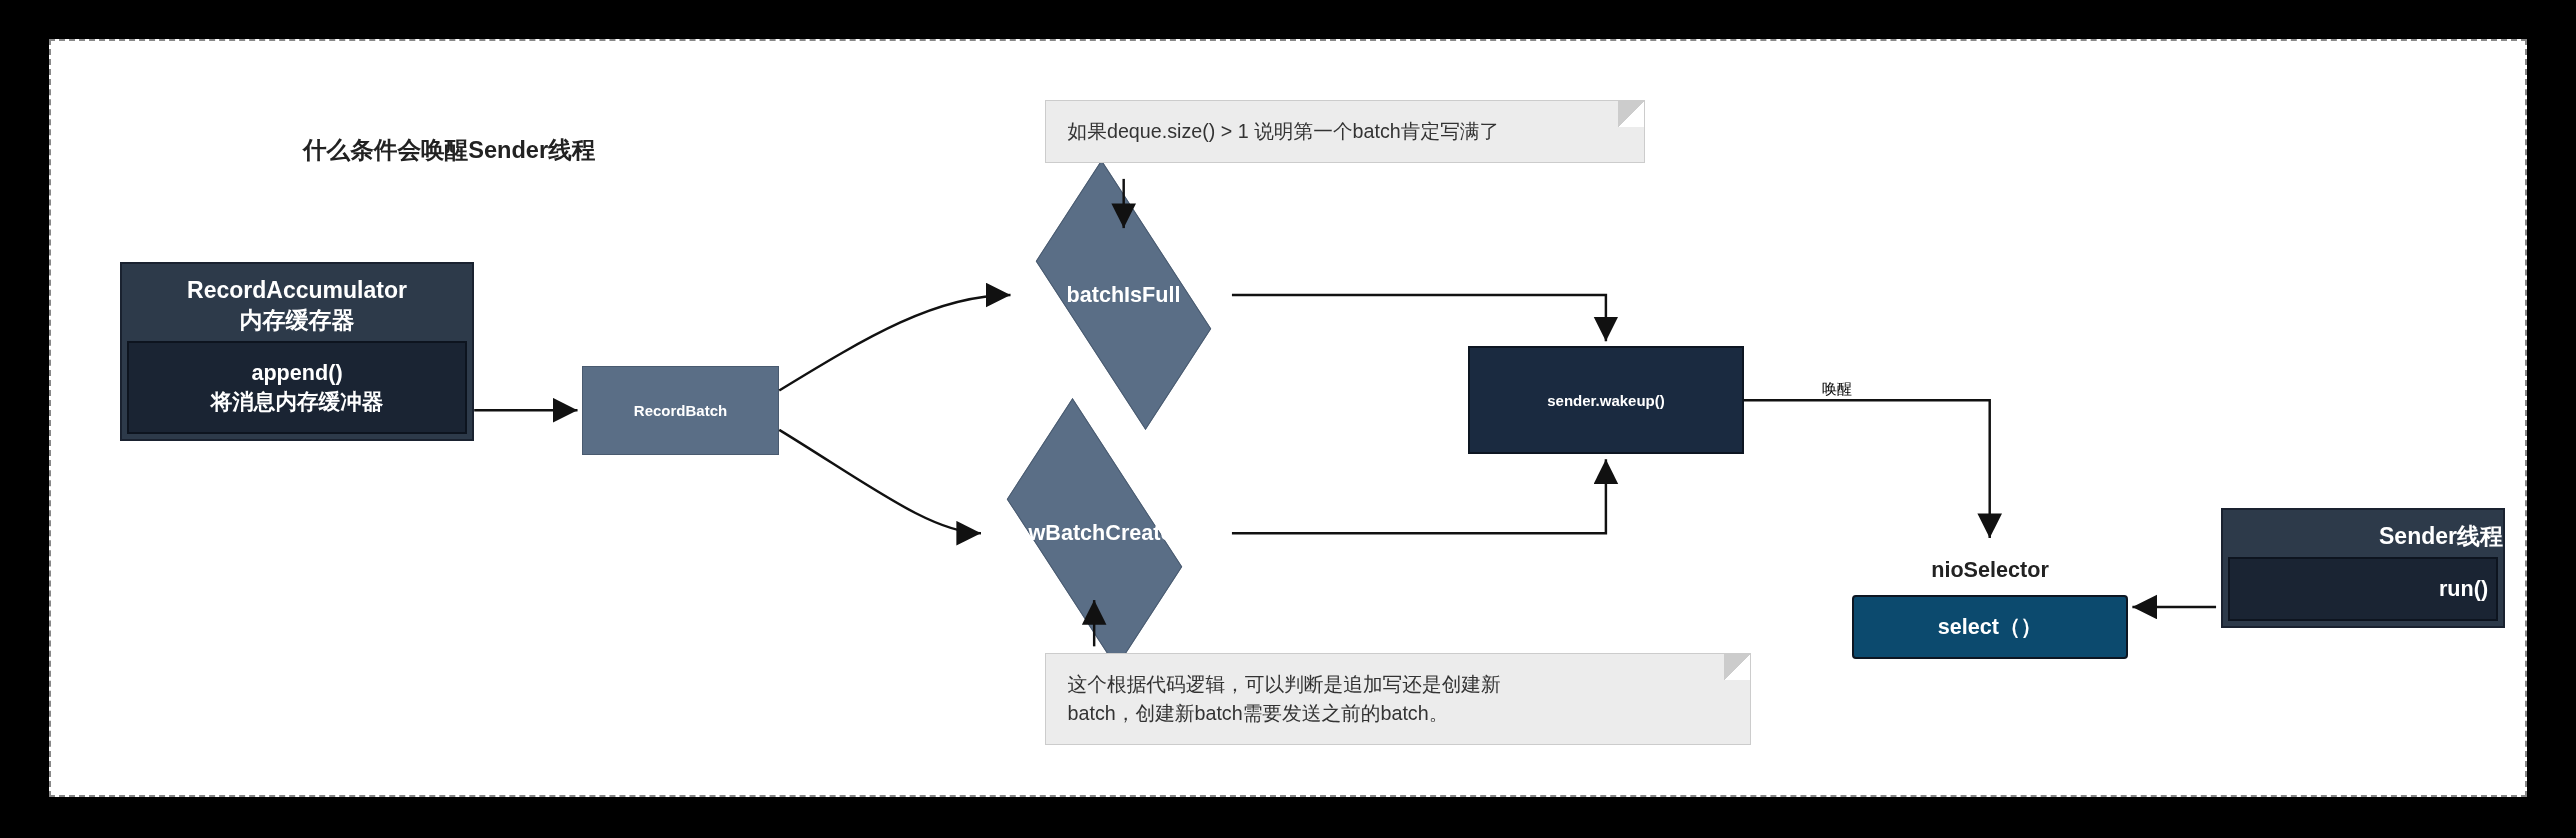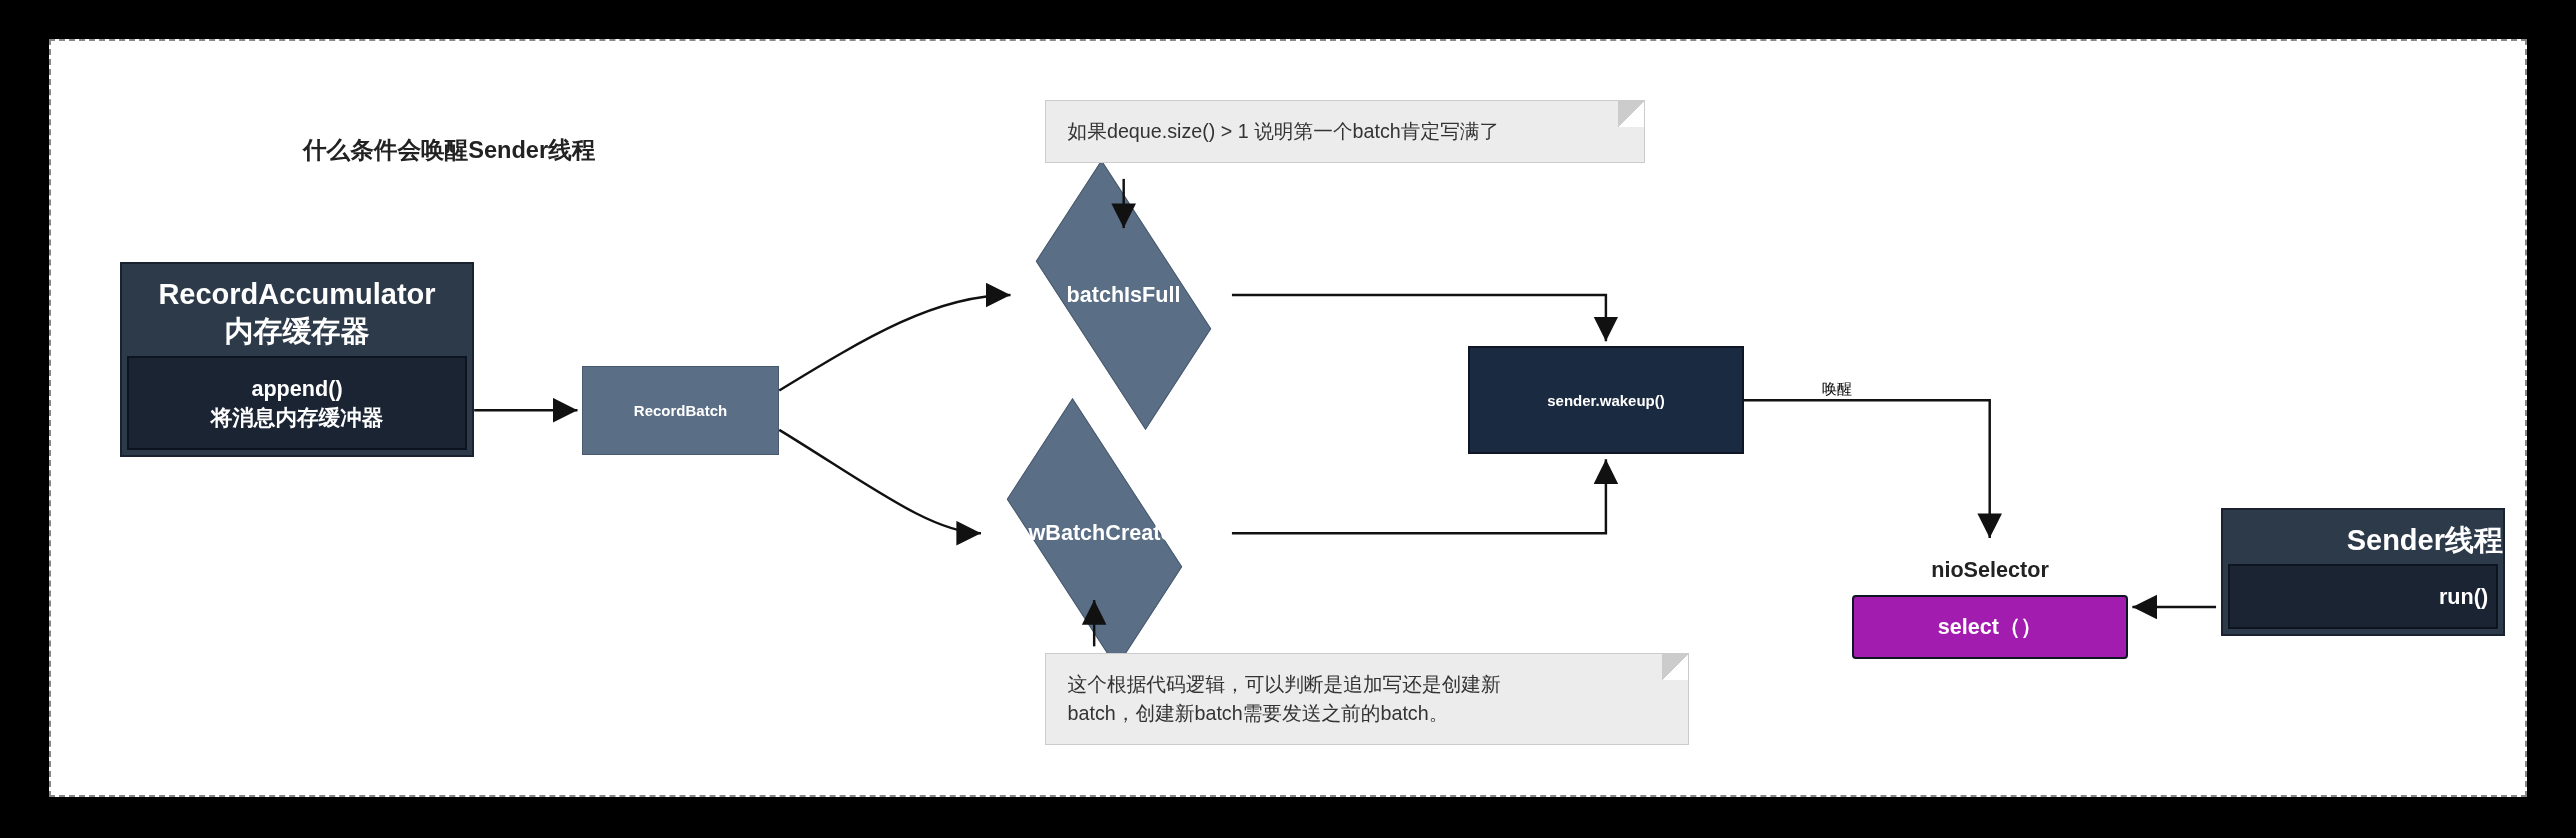--- a/index.html
+++ b/index.html
@@ -1,37 +1,37 @@
 <!DOCTYPE html>
 <html><head>
 <meta charset="utf-8">
 <style>
   * { box-sizing: border-box; margin: 0; padding: 0; }
   body { background: #000; font-family: "Microsoft YaHei", Arial, sans-serif; width: 2576px; height: 838px; position: relative; }
   .canvas { position: absolute; left: 49px; top: 39px; width: 2478px; height: 758px; background: #fff; border: 2px dashed #888; }
   .title { position: absolute; left: 252px; top: 93px; font-size: 23.6px; font-weight: bold; color: #222; }
   .outer-box { position: absolute; background: #2d3a4a; color: #fff; text-align: center; border: 2px solid #1a2230; }
-  .outer-box .head { font-weight: bold; padding-top: 11.8px; font-size: 29px; line-height: 1.3; }
+  .outer-box .head { font-weight: bold; padding-top: 11.8px; font-size: 23px; line-height: 1.3; }
   .inner-box { background: #1a2433; border: 2px solid #0d141f; margin: 5px; padding: 15.7px 7.9px; font-weight: bold; font-size: 21.6px; color: #fff; line-height: 1.35; }
   .box-ra { left: 69px; top: 221px; width: 354px; }
   .rect { position: absolute; background: #5a6e86; color: #fff; font-weight: bold; font-size: 15px; display: flex; align-items: center; justify-content: center; border: 1px solid #495a6f; }
   .rb { left: 531px; top: 325px; width: 197px; height: 89px; }
   .diamond { position: absolute; width: 197px; height: 118px; }
   .diamond .shape { width: 100%; height: 100%; background: #5a6e86; transform: rotate(45deg) skew(12deg,12deg); border: 1px solid #495a6f; }
   .diamond .label { position: absolute; inset: 0; display: flex; align-items: center; justify-content: center; color: #fff; font-weight: bold; font-size: 21.6px; }
   .d1 { left: 974px; top: 195px; }
   .d2 { left: 945px; top: 433px; }
   .wakeup { left: 1417px; top: 305px; width: 276px; height: 108px; background: #1a2a40; border: 2px solid #0d1622; }
   .note { position: absolute; background: #ececec; border: 1px solid #ccc; padding: 15.7px 21.6px; font-size: 19.7px; color: #333; line-height: 1.5; }
   .dogear::after { content: ""; position: absolute; top: 0; right: 0; width: 25.6px; height: 25.6px; background: linear-gradient(135deg, #ccc 0 50%, #fff 50% 100%); }
   .note1 { left: 994px; top: 59px; width: 600px; }
-  .note2 { left: 994px; top: 612px; width: 644px; }
+  .note2 { left: 994px; top: 612px; width: 706px; }
   .sel-group { position: absolute; left: 1801px; top: 502px; width: 276px; text-align: center; }
   .sel-head { font-size: 21.6px; font-weight: bold; color: #222; padding-bottom: 11.8px; margin-top: 14px; }
-  .sel-box { background: #a21caf; color: #fff; font-weight: bold; font-size: 21.6px; padding: 15.7px 9.8px; border: 2px solid #0d1622; border-radius: 3.9px; }
+  .sel-box { background: #0c4a6e; color: #fff; font-weight: bold; font-size: 21.6px; padding: 15.7px 9.8px; border: 2px solid #0d1622; border-radius: 3.9px; }
   .box-sender { left: 2170px; top: 467px; width: 284px; text-align: right; }
   .edge-label { position: absolute; font-size: 15px; color: #000000; }
   svg { position: absolute; left: 0; top: 0; width: 2478px; height: 758px; pointer-events: none; }
   path, line { stroke: #111; stroke-width: 2.5; fill: none; }
   marker path { fill: #111; stroke: none; }
 </style>
 </head>
 <body>
 
 <div class="canvas">

